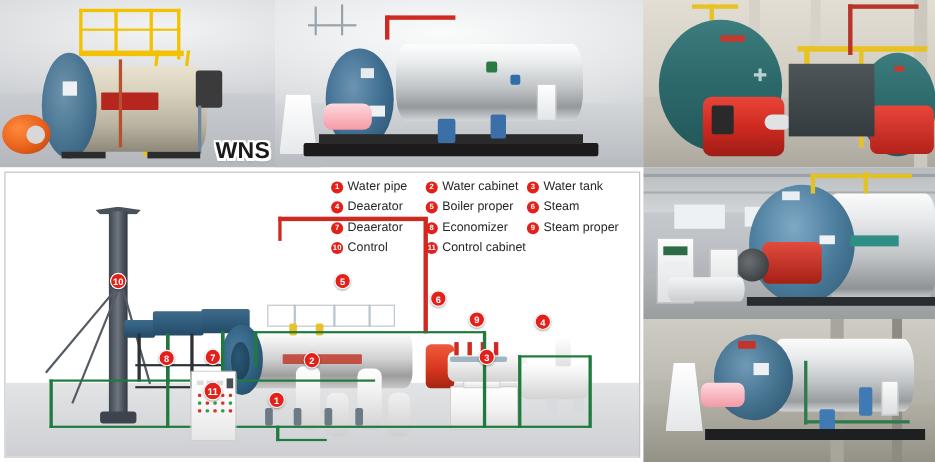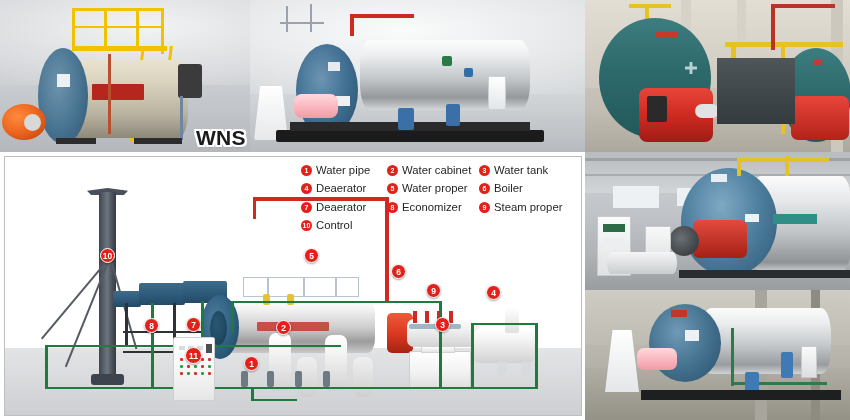--- a/index.html
+++ b/index.html
@@ -397,43 +397,47 @@
         <span class="bdg">3</span>
         <span class="lbl">Water tank</span>
       </div>
 
       <div class="li">
         <span class="bdg">4</span>
         <span class="lbl">Deaerator</span>
       </div>
       <div class="li">
         <span class="bdg">5</span>
-        <span class="lbl">Water proper</span>
+        <span class="lbl">Boiler proper</span>
       </div>
       <div class="li">
         <span class="bdg">6</span>
-        <span class="lbl">Boiler</span>
+        <span class="lbl">Steam</span>
       </div>
 
       <div class="li">
         <span class="bdg">7</span>
         <span class="lbl">Deaerator</span>
       </div>
       <div class="li">
         <span class="bdg">8</span>
         <span class="lbl">Economizer</span>
       </div>
       <div class="li">
         <span class="bdg">9</span>
         <span class="lbl">Steam proper</span>
       </div>
 
       <div class="li">
         <span class="bdg">10</span>
         <span class="lbl">Control</span>
+      </div>
+      <div class="li" style="grid-column: 2 / span 2;">
+        <span class="bdg">11</span>
+        <span class="lbl">Control cabinet</span>
       </div>
     </div>
 
     <div class="chimney-cap"></div>
     <div class="chimney"></div>
     <div class="chimney-base"></div>
     <div class="guy" style="left:104px; top:100px; width:1.5px; height:118px; transform:rotate(22deg);"></div>
     <div class="guy" style="left:104px; top:100px; width:1.5px; height:96px; transform:rotate(-16deg);"></div>
     <div class="guy" style="left:104px; top:100px; width:1.5px; height:106px; transform:rotate(40deg);"></div>
 

